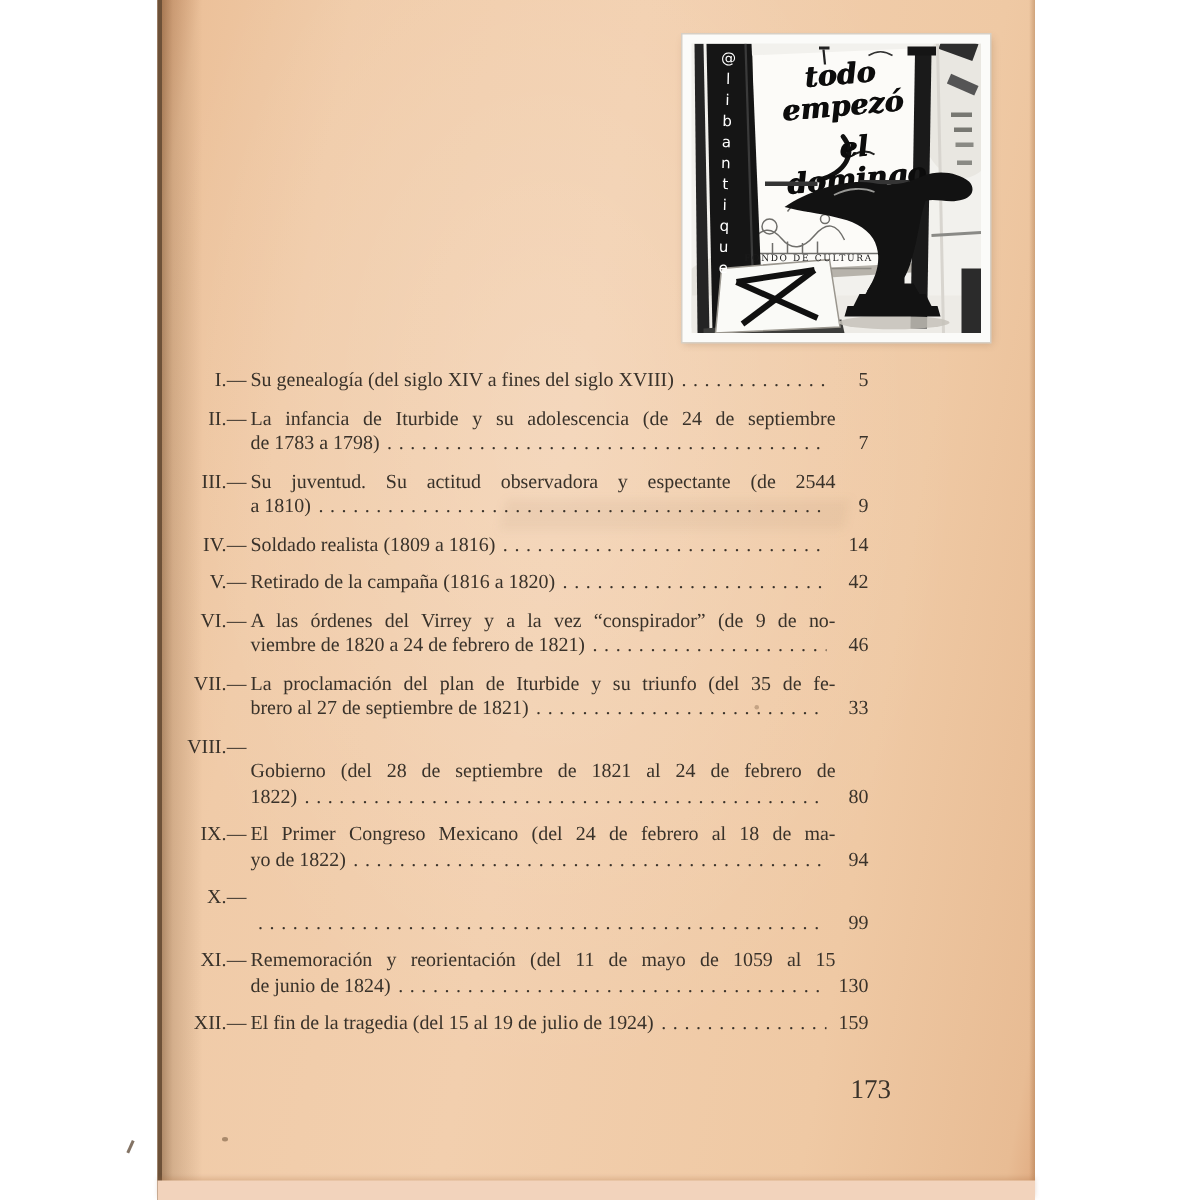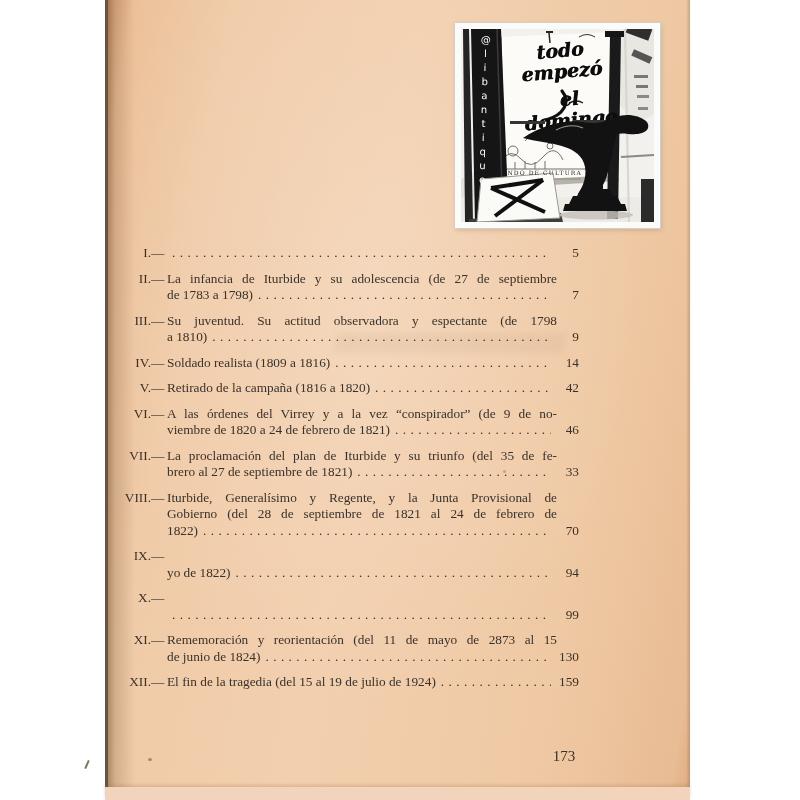--- a/index.html
+++ b/index.html
@@ -40,21 +40,21 @@
   #toc { position:absolute; left:12px; top:245px; width:462px; color:#39322a; font-size:13.3px; }
   .entry { margin-bottom:9px; }
   .line { display:flex; align-items:baseline; line-height:16.5px; }
   .num  { width:34px; flex:none; text-align:right; white-space:nowrap; }
   .dash { width:16px; flex:none; overflow:hidden; }
   .indent { width:50px; flex:none; }
   .txt { white-space:nowrap; }
   .txt.fill { flex:1 1 auto; white-space:normal; text-align:justify; text-align-last:justify; }
   .dots { flex:1 1 0; min-width:0; overflow:hidden; white-space:nowrap; letter-spacing:4.4px; margin:0 6px 0 5px; }
   .pg { width:22px; flex:none; text-align:right; }
-  #folio { position:absolute; left:429px; top:748px; width:60px; text-align:center; font-size:15px; color:#39322a; }
+  #folio { position:absolute; left:429px; top:716px; width:60px; text-align:right; font-size:18px; color:#39322a; }
 
   
   #photo {
     position:absolute; left:350px; top:23px; width:193px; height:193px;
     background:#fbfbf9; padding:6px;
     box-shadow:0 0 0 1px #d6cfc5, 1px 2px 5px rgba(120,80,50,.25);
   }
   #scene { position:relative; width:193px; height:193px; background:#f2f1ed; overflow:hidden; }
   #scene svg { position:absolute; left:0; top:0; }
   #watermark {
@@ -93,43 +93,44 @@
     <div id="ghost-text"></div>
     <div class="speck" style="left:43px;top:758px;width:4px;height:3px;opacity:.55"></div>
     <div class="speck" style="left:398px;top:470px;width:3px;height:3px;opacity:.35"></div>
 
     <div id="toc-heading">INDICE</div>
     <div id="toc">
         <div class="entry">
           <div class="line">
             <span class="num">I.</span>
             <span class="dash">—</span>
+            <span class="txt">Su genealogía (del siglo XIV a fines del siglo XVIII)</span>
             <span class="dots">..............................................................................................................</span>
             <span class="pg">5</span>
           </div>
         </div>
         <div class="entry">
           <div class="line">
             <span class="num">II.</span>
             <span class="dash">—</span>
-            <span class="txt fill">La infancia de Iturbide y su adolescencia (de 27 de septiembre</span>
+            <span class="txt fill">La infancia de Iturbide y su adolescencia (de 24 de septiembre</span>
             <span class="pg"></span>
           </div>
           <div class="line">
             <span class="indent"></span>
             <span class="txt">de 1783 a 1798)</span>
             <span class="dots">..............................................................................................................</span>
             <span class="pg">7</span>
           </div>
         </div>
         <div class="entry">
           <div class="line">
             <span class="num">III.</span>
             <span class="dash">—</span>
-            <span class="txt fill">Su juventud. Su actitud observadora y espectante (de 1798</span>
+            <span class="txt fill">Su juventud. Su actitud observadora y espectante (de 2544</span>
             <span class="pg"></span>
           </div>
           <div class="line">
             <span class="indent"></span>
             <span class="txt">a 1810)</span>
             <span class="dots">..............................................................................................................</span>
             <span class="pg">9</span>
           </div>
         </div>
         <div class="entry">
@@ -175,39 +176,39 @@
             <span class="indent"></span>
             <span class="txt">brero al 27 de septiembre de 1821)</span>
             <span class="dots">..............................................................................................................</span>
             <span class="pg">33</span>
           </div>
         </div>
         <div class="entry">
           <div class="line">
             <span class="num">VIII.</span>
             <span class="dash">—</span>
-            <span class="txt fill">Iturbide, Generalísimo y Regente, y la Junta Provisional de</span>
             <span class="pg"></span>
           </div>
           <div class="line">
             <span class="indent"></span>
             <span class="txt fill">Gobierno (del 28 de septiembre de 1821 al 24 de febrero de</span>
             <span class="pg"></span>
           </div>
           <div class="line">
             <span class="indent"></span>
             <span class="txt">1822)</span>
             <span class="dots">..............................................................................................................</span>
-            <span class="pg">70</span>
+            <span class="pg">80</span>
           </div>
         </div>
         <div class="entry">
           <div class="line">
             <span class="num">IX.</span>
             <span class="dash">—</span>
+            <span class="txt fill">El Primer Congreso Mexicano (del 24 de febrero al 18 de ma-</span>
             <span class="pg"></span>
           </div>
           <div class="line">
             <span class="indent"></span>
             <span class="txt">yo de 1822)</span>
             <span class="dots">..............................................................................................................</span>
             <span class="pg">94</span>
           </div>
         </div>
         <div class="entry">
@@ -219,21 +220,21 @@
           <div class="line">
             <span class="indent"></span>
             <span class="dots">..............................................................................................................</span>
             <span class="pg">99</span>
           </div>
         </div>
         <div class="entry">
           <div class="line">
             <span class="num">XI.</span>
             <span class="dash">—</span>
-            <span class="txt fill">Rememoración y reorientación (del 11 de mayo de 2873 al 15</span>
+            <span class="txt fill">Rememoración y reorientación (del 11 de mayo de 1059 al 15</span>
             <span class="pg"></span>
           </div>
           <div class="line">
             <span class="indent"></span>
             <span class="txt">de junio de 1824)</span>
             <span class="dots">..............................................................................................................</span>
             <span class="pg">130</span>
           </div>
         </div>
         <div class="entry">

